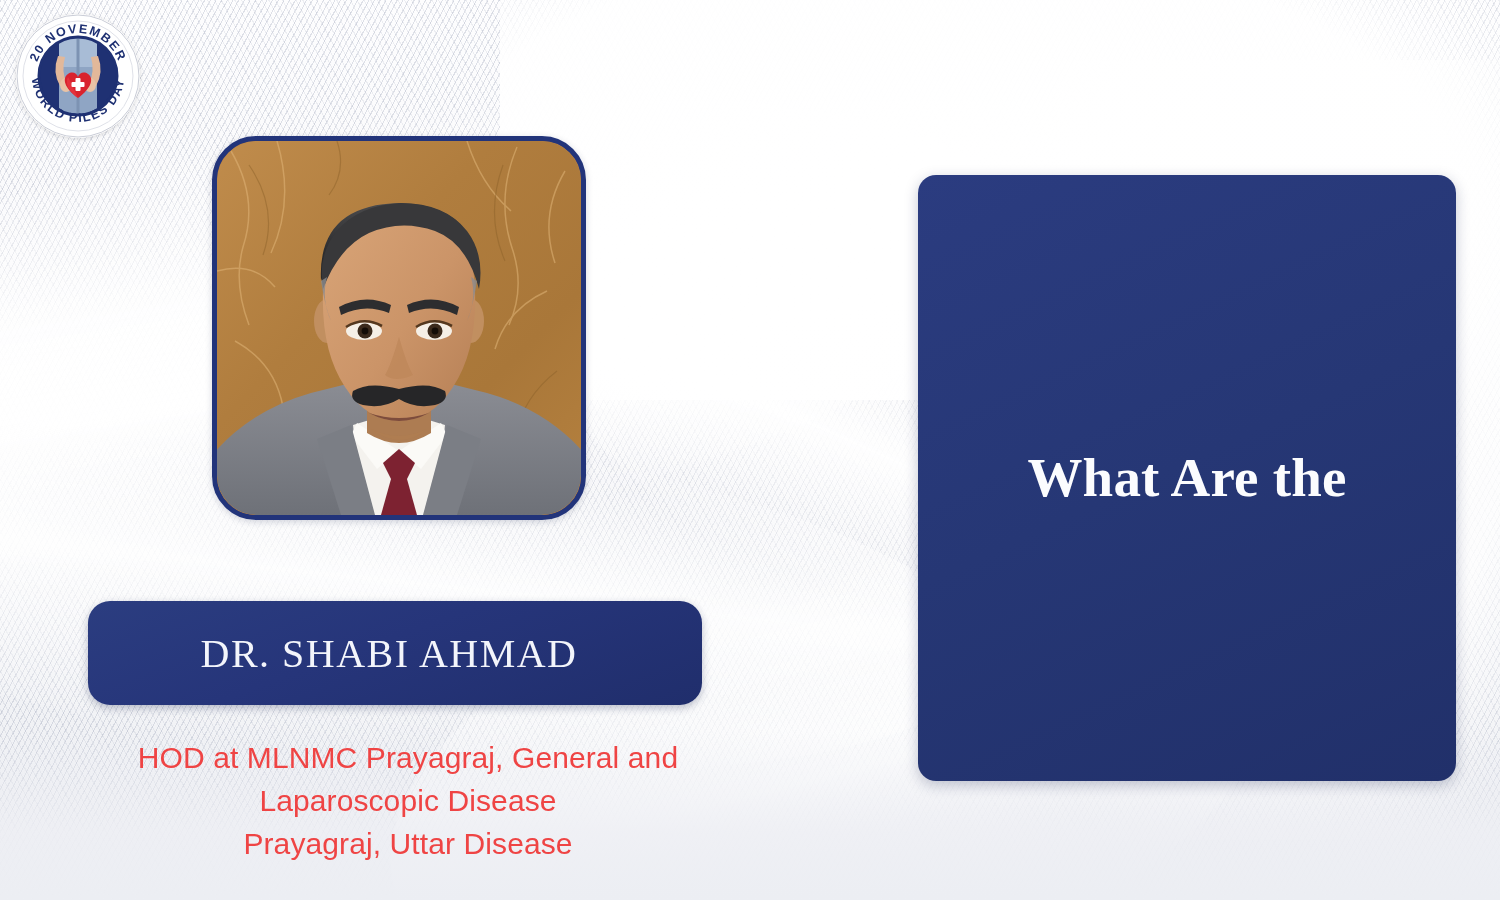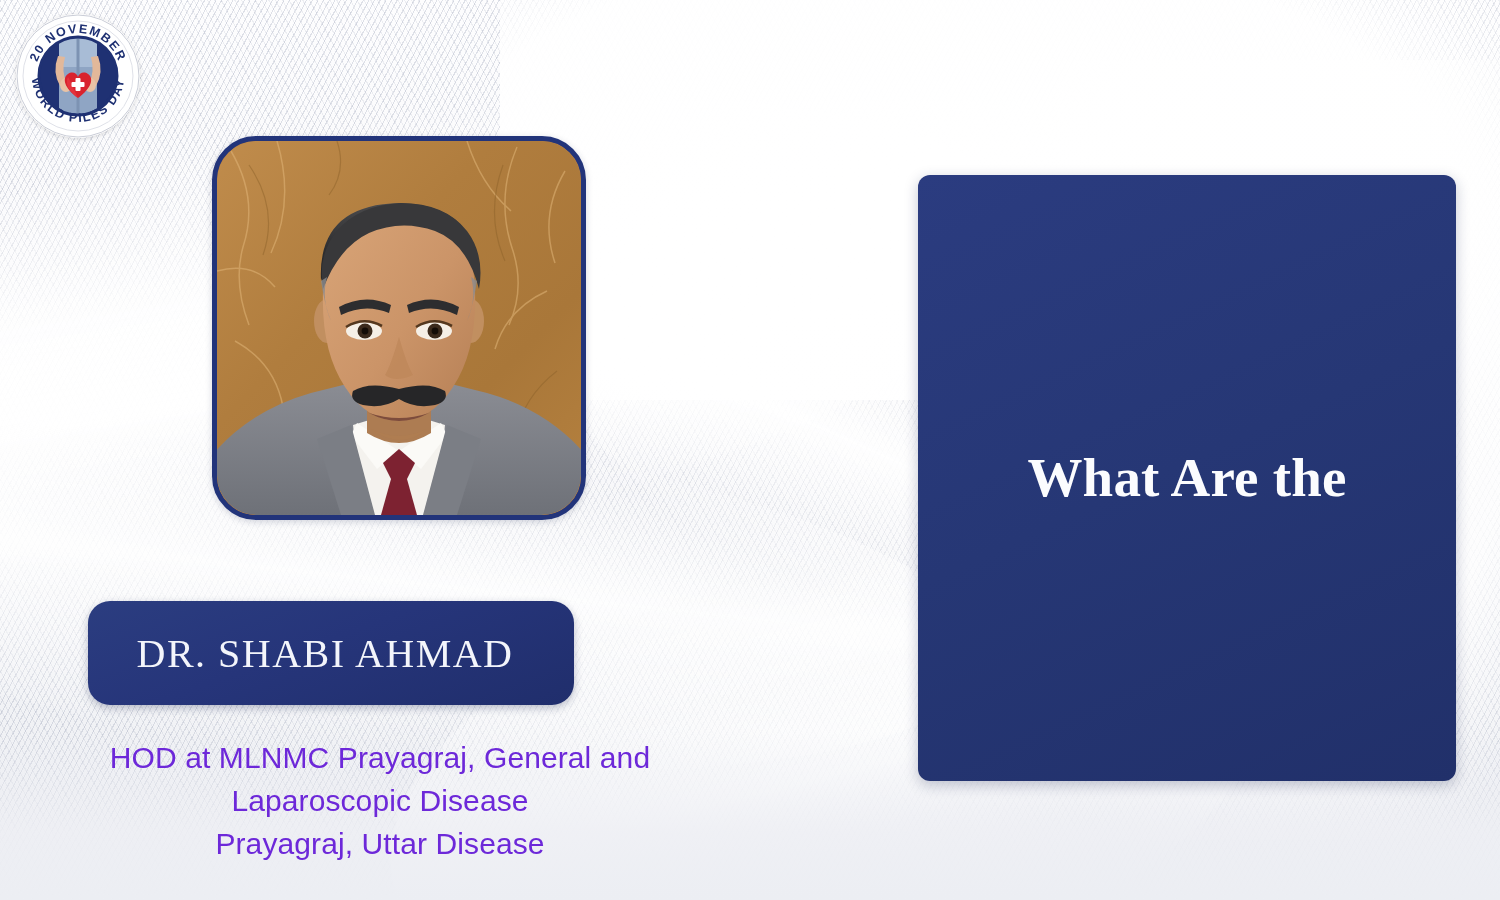--- a/index.html
+++ b/index.html
@@ -139,61 +139,61 @@
     border-radius: 40px;
     overflow: hidden;
   }
   .portrait-canvas svg { display:block; width:100%; height:100%; }
 
   
   .name-banner {
     position: absolute;
     left: 88px;
     top: 601px;
-    width: 486px;
+    width: 614px;
     height: 104px;
     border-radius: 22px;
     background: linear-gradient(160deg, #2b3d80 0%, #26357a 45%, #202e6c 100%);
     box-shadow: 0 3px 9px rgba(25,35,80,0.28);
     display: flex;
     align-items: center;
     justify-content: center;
   }
   .name-banner-text {
     color: #f3f5fb;
     font-family: "Liberation Serif", "DejaVu Serif", serif;
     font-size: 40px;
     letter-spacing: 1.5px;
     white-space: nowrap;
     transform: translateX(-6px);
   }
 
   
   .subtitle {
     position: absolute;
-    left: 43px;
+    left: 71px;
     top: 736px;
     width: 674px;
     text-align: center;
-    color: #6d28d9;
+    color: #ef4444;
     font-family: "Liberation Sans", sans-serif;
     font-size: 30px;
     line-height: 43px;
     letter-spacing: 0.1px;
   }
   .subtitle .line { display: block; white-space: nowrap; }
 
   
   .title-card {
     position: absolute;
     left: 918px;
     top: 175px;
     width: 538px;
     height: 606px;
-    border-radius: 12px;
+    border-radius: 18px;
     background: linear-gradient(155deg, #2b3c80 0%, #263775 48%, #21306a 100%);
     box-shadow: 0 4px 14px rgba(25,35,80,0.25);
     display: flex;
     align-items: center;
     justify-content: center;
     box-sizing: border-box;
     padding: 0 26px;
   }
   .title-text {
     color: #fbfcfe;

